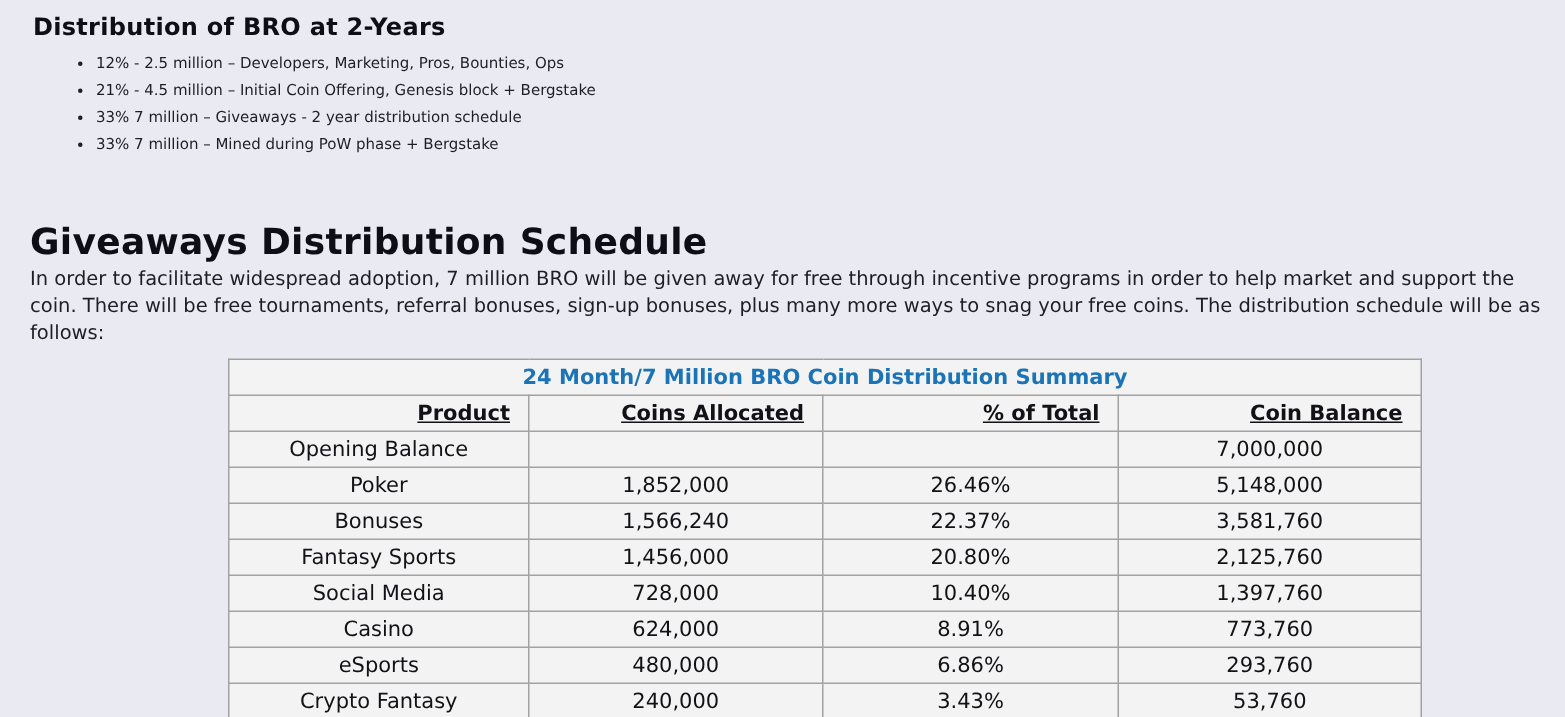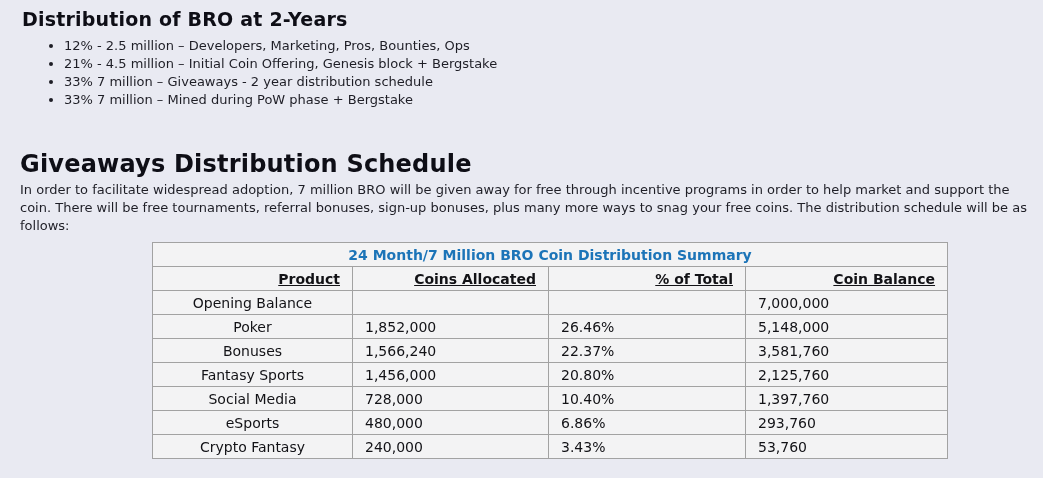--- a/index.html
+++ b/index.html
@@ -9,33 +9,33 @@
     height: 478px;
     background: #E9EAF2;
     font-family: "DejaVu Sans", "Liberation Sans", sans-serif;
     color: #202028;
     overflow: hidden;
   }
   .content {
     padding: 6px 8px 0 20px;
   }
   .h1 {
-    font-size: 19px;
+    font-size: 16px;
     font-weight: bold;
     color: #0E0E16;
     margin: 2px 0 7px 2px;
     letter-spacing: 0.2px;
   }
   ul.dist-list {
     margin: 0;
     padding: 0 0 0 44px;
     list-style: disc;
   }
   ul.dist-list li {
-    font-size: 13px;
+    font-size: 10px;
     line-height: 18px;
     color: #1E1E26;
   }
   .h2 {
     font-size: 24px;
     font-weight: bold;
     color: #0E0E16;
     margin: 41px 0 3px 0;
     letter-spacing: 0.2px;
   }
@@ -70,21 +70,21 @@
     font-size: 17px;
     height: 24px;
   }
   th.col-head {
     text-align: right;
     font-weight: bold;
     height: 22px;
   }
   th.col-head span { text-decoration: underline; }
   td.c-left  { text-align: center; }
-  td.c-right { text-align: left; }
+  td.c-right { text-align: center; }
 </style>
 </head>
 <body>
 
 <div class="content">
 
   <div class="h1">Distribution of BRO at 2-Years</div>
 
   <ul class="dist-list">
     <li>12% - 2.5 million – Developers, Marketing, Pros, Bounties, Ops</li>
@@ -139,20 +139,26 @@
           <td class="c-right">20.80%</td>
           <td class="c-right">2,125,760</td>
         </tr>
         <tr>
           <td class="c-left">Social Media</td>
           <td class="c-right">728,000</td>
           <td class="c-right">10.40%</td>
           <td class="c-right">1,397,760</td>
         </tr>
         <tr>
+          <td class="c-left">Casino</td>
+          <td class="c-right">624,000</td>
+          <td class="c-right">8.91%</td>
+          <td class="c-right">773,760</td>
+        </tr>
+        <tr>
           <td class="c-left">eSports</td>
           <td class="c-right">480,000</td>
           <td class="c-right">6.86%</td>
           <td class="c-right">293,760</td>
         </tr>
         <tr>
           <td class="c-left">Crypto Fantasy</td>
           <td class="c-right">240,000</td>
           <td class="c-right">3.43%</td>
           <td class="c-right">53,760</td>

